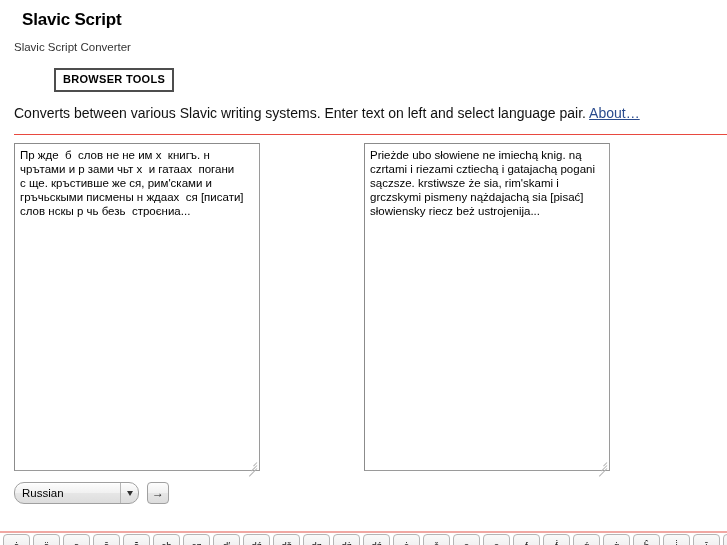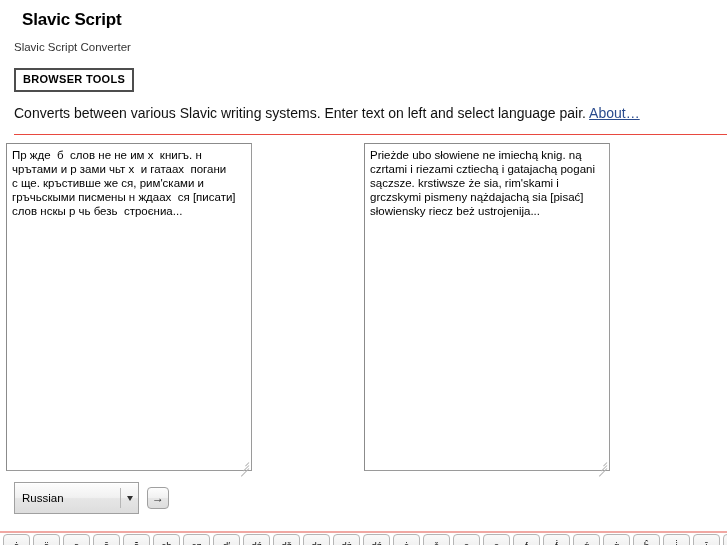--- a/index.html
+++ b/index.html
@@ -49,20 +49,21 @@
     padding: 3px 7px 4px 7px;
     border: 2px solid #4d4d4d;
     background: #ffffff;
     font-size: 11px;
     font-weight: bold;
     letter-spacing: 0.3px;
     line-height: 13px;
     color: #000;
     cursor: pointer;
     font-family: "Liberation Sans", sans-serif;
+    margin-left: 40px;
   }
 
   .desc {
     font-size: 14px;
     color: #111111;
     margin-top: 14px;
     line-height: 14px;
   }
   .desc a {
     color: #2a4b8d;
@@ -80,21 +81,21 @@
   
   .panes {
     position: relative;
     height: 330px;
     margin-top: 8px;
   }
   .ta-wrap {
     position: absolute;
     top: 0;
   }
-  .ta-wrap.left  { left: 6px; }
+  .ta-wrap.left  { left: 14px; }
   .ta-wrap.right { left: 364px; }
 
   .ta {
     width: 246px;
     height: 328px;
     box-sizing: border-box;
     border: 1px solid #9a9a9a;
     border-top-color: #8b8b8b;
     border-left-color: #8b8b8b;
     background: #ffffff;
@@ -137,24 +138,24 @@
     left: 14px;
     top: 482px;
     display: flex;
     align-items: center;
   }
 
   .select {
     position: relative;
     display: inline-flex;
     align-items: center;
-    height: 32px;
+    height: 22px;
     box-sizing: border-box;
     border: 1px solid #a0a0a0;
-    border-radius: 0;
+    border-radius: 10px;
     background: linear-gradient(to bottom, #fdfdfd 0%, #f1f1f1 48%, #e6e6e6 52%, #dddddd 100%);
     font-size: 11.5px;
     color: #000;
     padding-left: 7px;
     cursor: pointer;
     box-shadow: 0 1px 0 rgba(255,255,255,0.8) inset;
   }
   .select.src { width: 125px; }
   .select.dst { width: 125px; }
   .select .label { flex: 1; line-height: 20px; }

